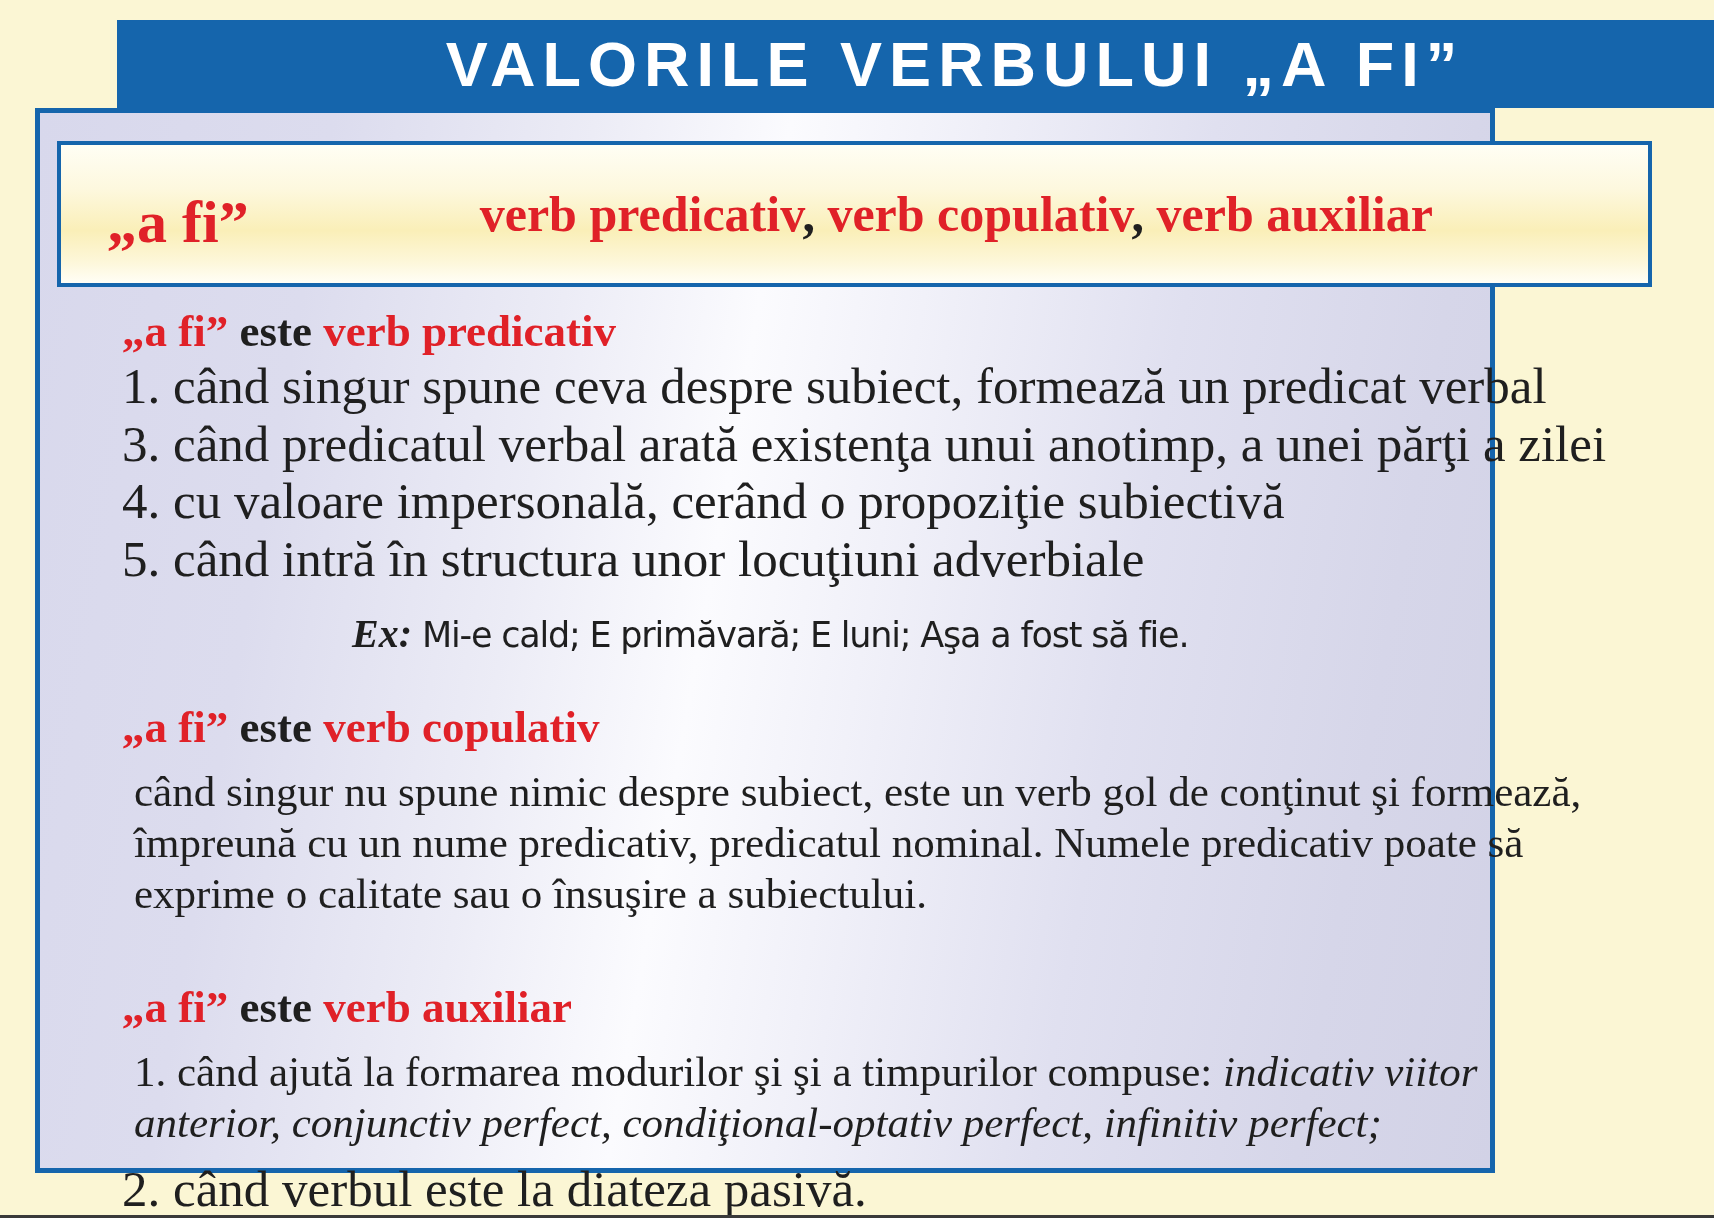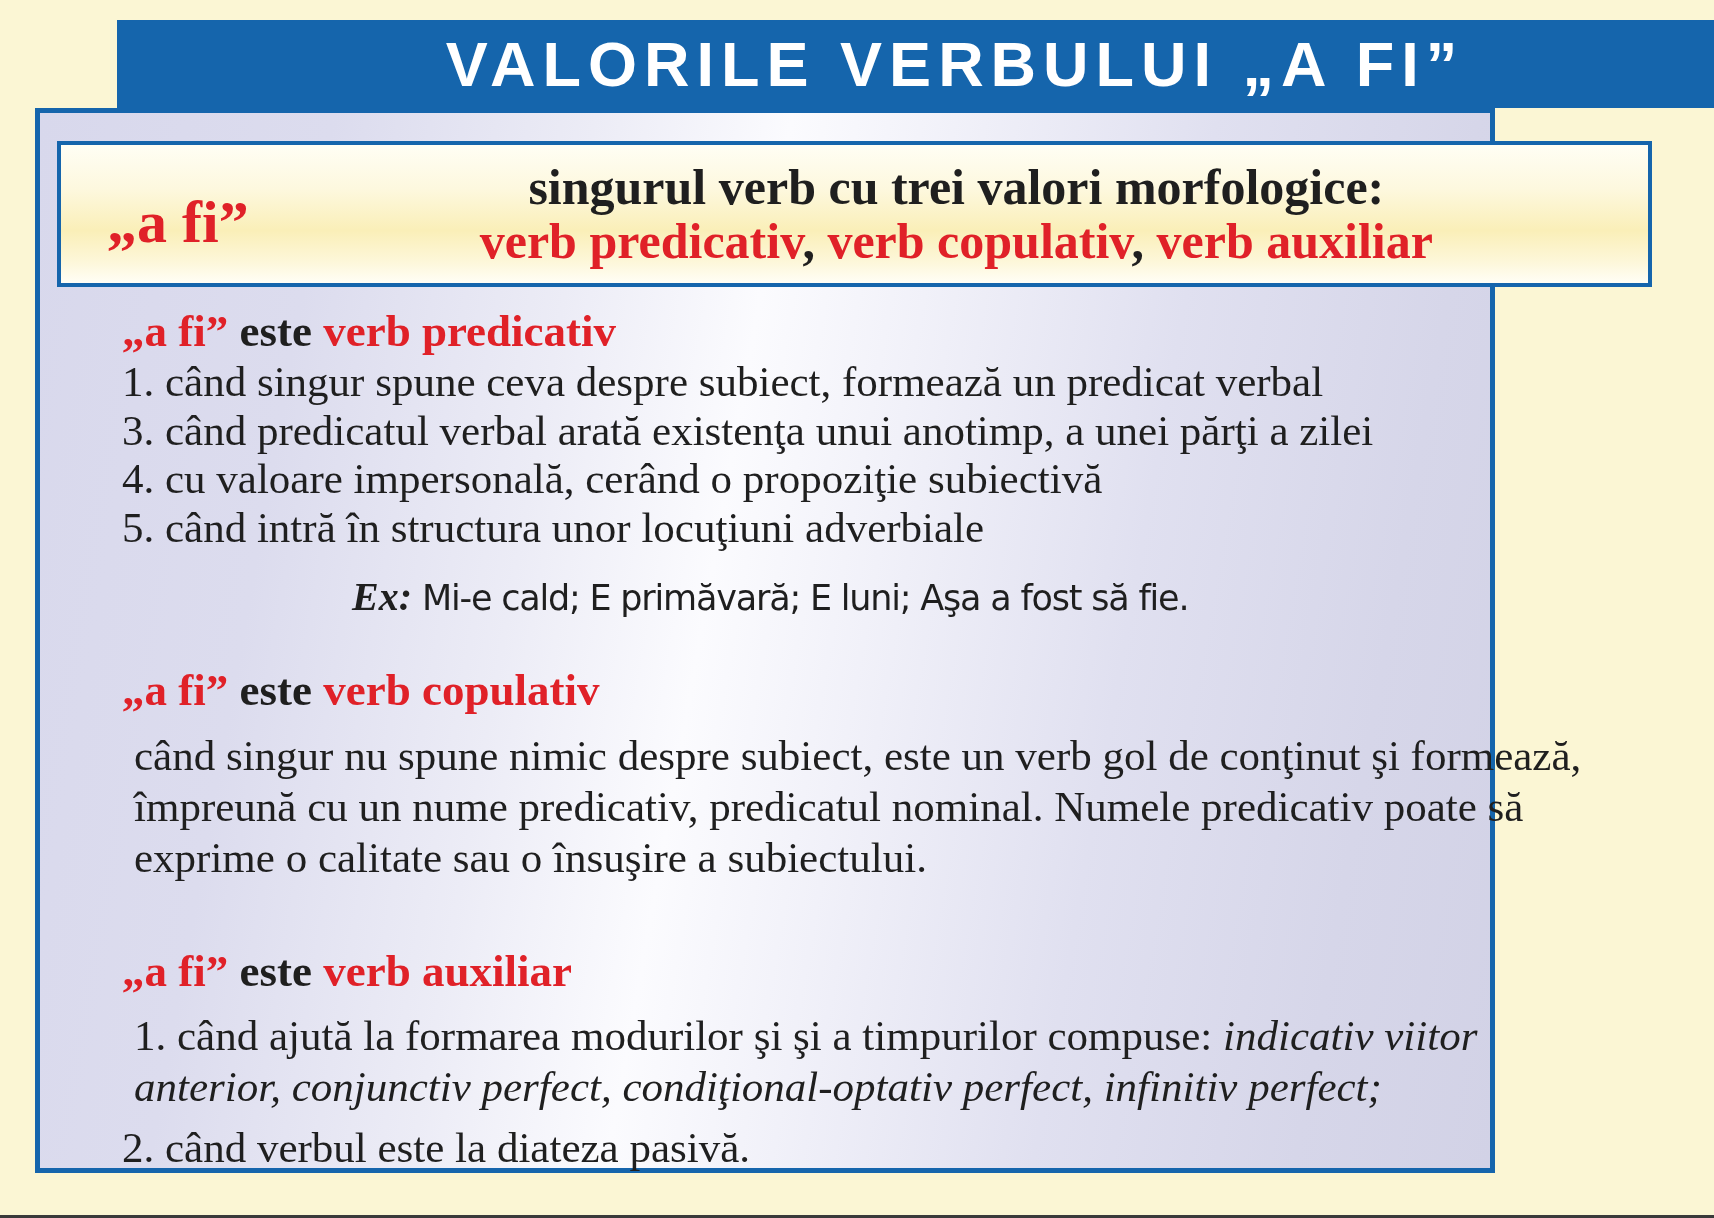--- a/index.html
+++ b/index.html
@@ -135,21 +135,21 @@
     font-weight: bold;
     font-size: 45px;
     line-height: 1.18;
     color: #E02128;
     white-space: nowrap;
     margin: 0;
   }
   .sec-head .neutral { color: #1F1F1F; }
 
   .body-line {
-    font-size: 43px;
+    font-size: 51px;
     line-height: 1.13;
     color: #1F1F1F;
     white-space: nowrap;
     margin: 0;
   }
   .body-para {
     font-size: 43px;
     line-height: 1.19;
     color: #1F1F1F;
     margin: 12px;
@@ -188,21 +188,20 @@
 
   <div class="title-banner">
     <div class="title-text">VALORILE VERBULUI „A FI”</div>
   </div>
 
   <div class="panel">
 
     <div class="def-box">
       <div class="def-afi">„a fi”</div>
       <div class="def-right">
-        <div class="def-line1">singurul verb cu trei valori morfologice:</div>
         <div class="def-line2"><span>verb predicativ</span><span class="sep">, </span><span>verb copulativ</span><span class="sep">, </span><span>verb auxiliar</span></div>
       </div>
     </div>
 
     <div class="content">
 
       <div>
         <p class="sec-head"><span>„a fi”</span><span class="neutral">&nbsp;</span><span class="neutral">este</span><span class="neutral">&nbsp;</span><span>verb predicativ</span></p>
         <p class="body-line">1. când singur spune ceva despre subiect, formează un predicat verbal</p>
         <p class="body-line">3. când predicatul verbal arată existenţa unui anotimp, a unei părţi a zilei</p>

